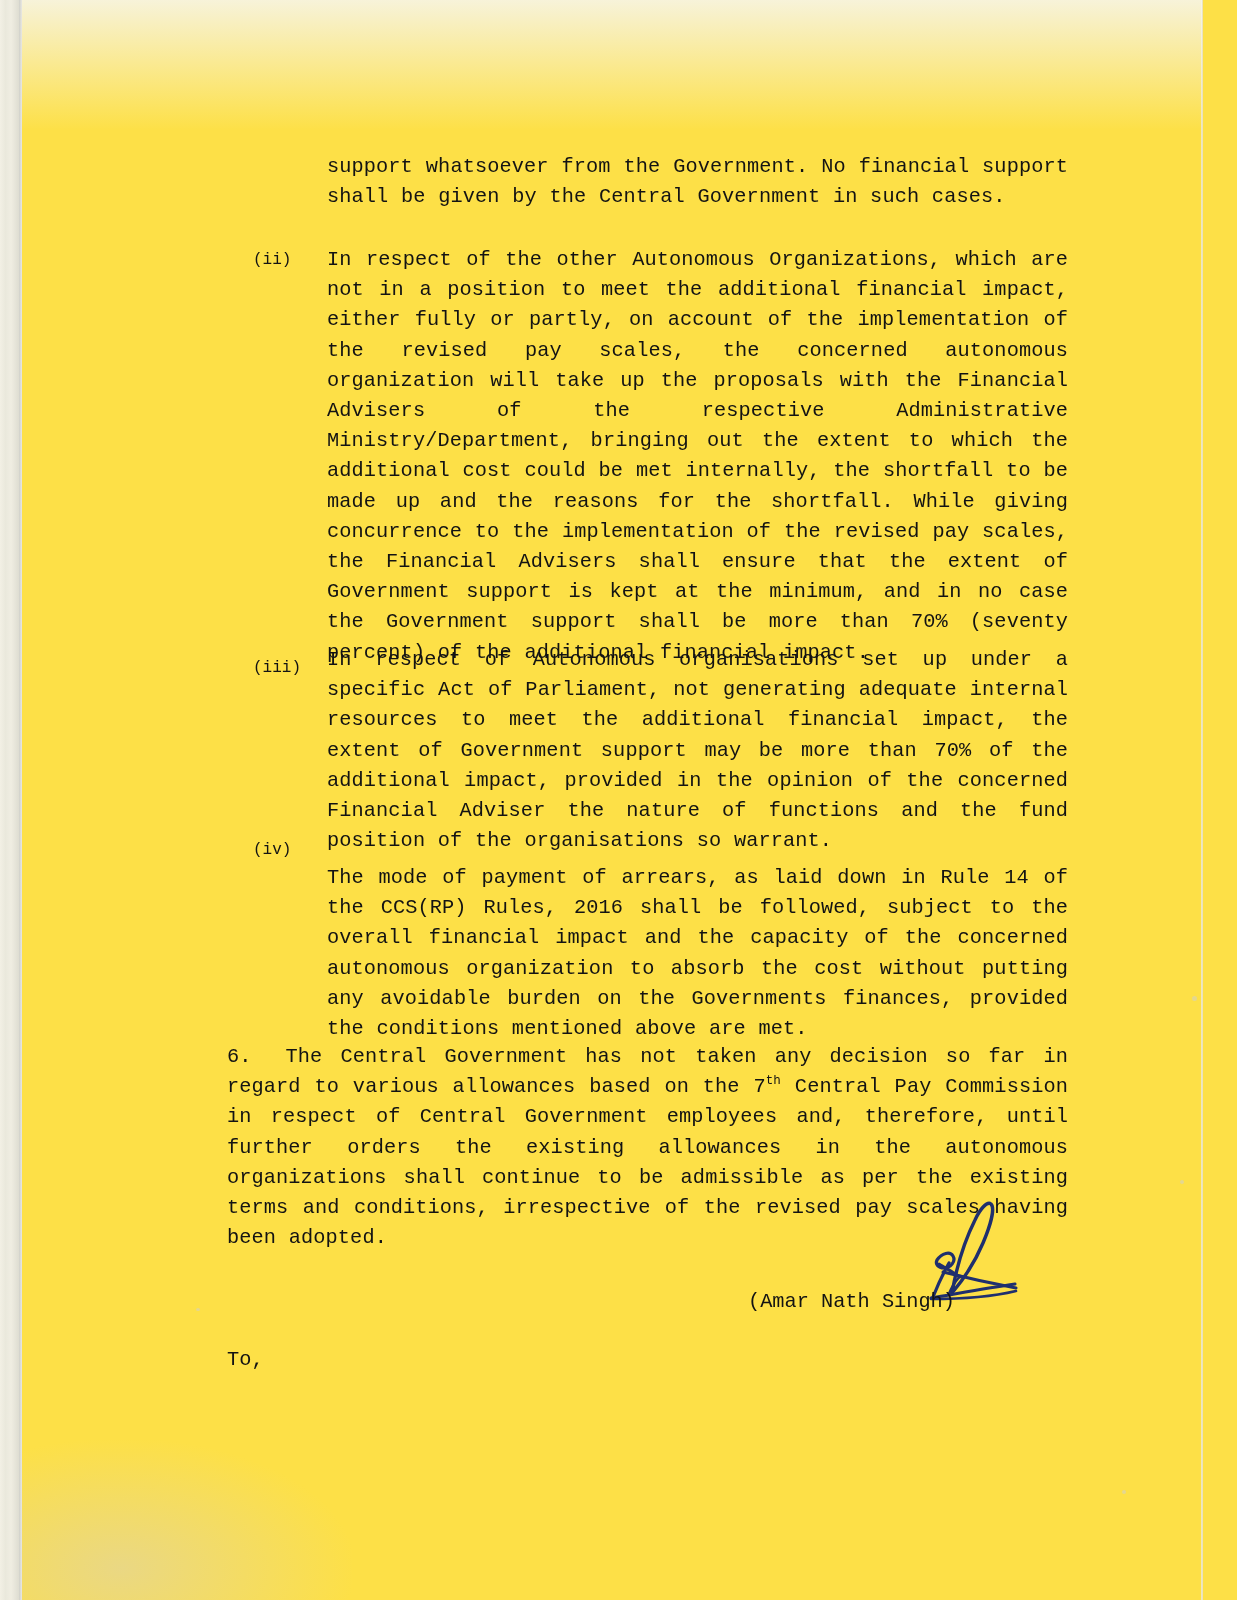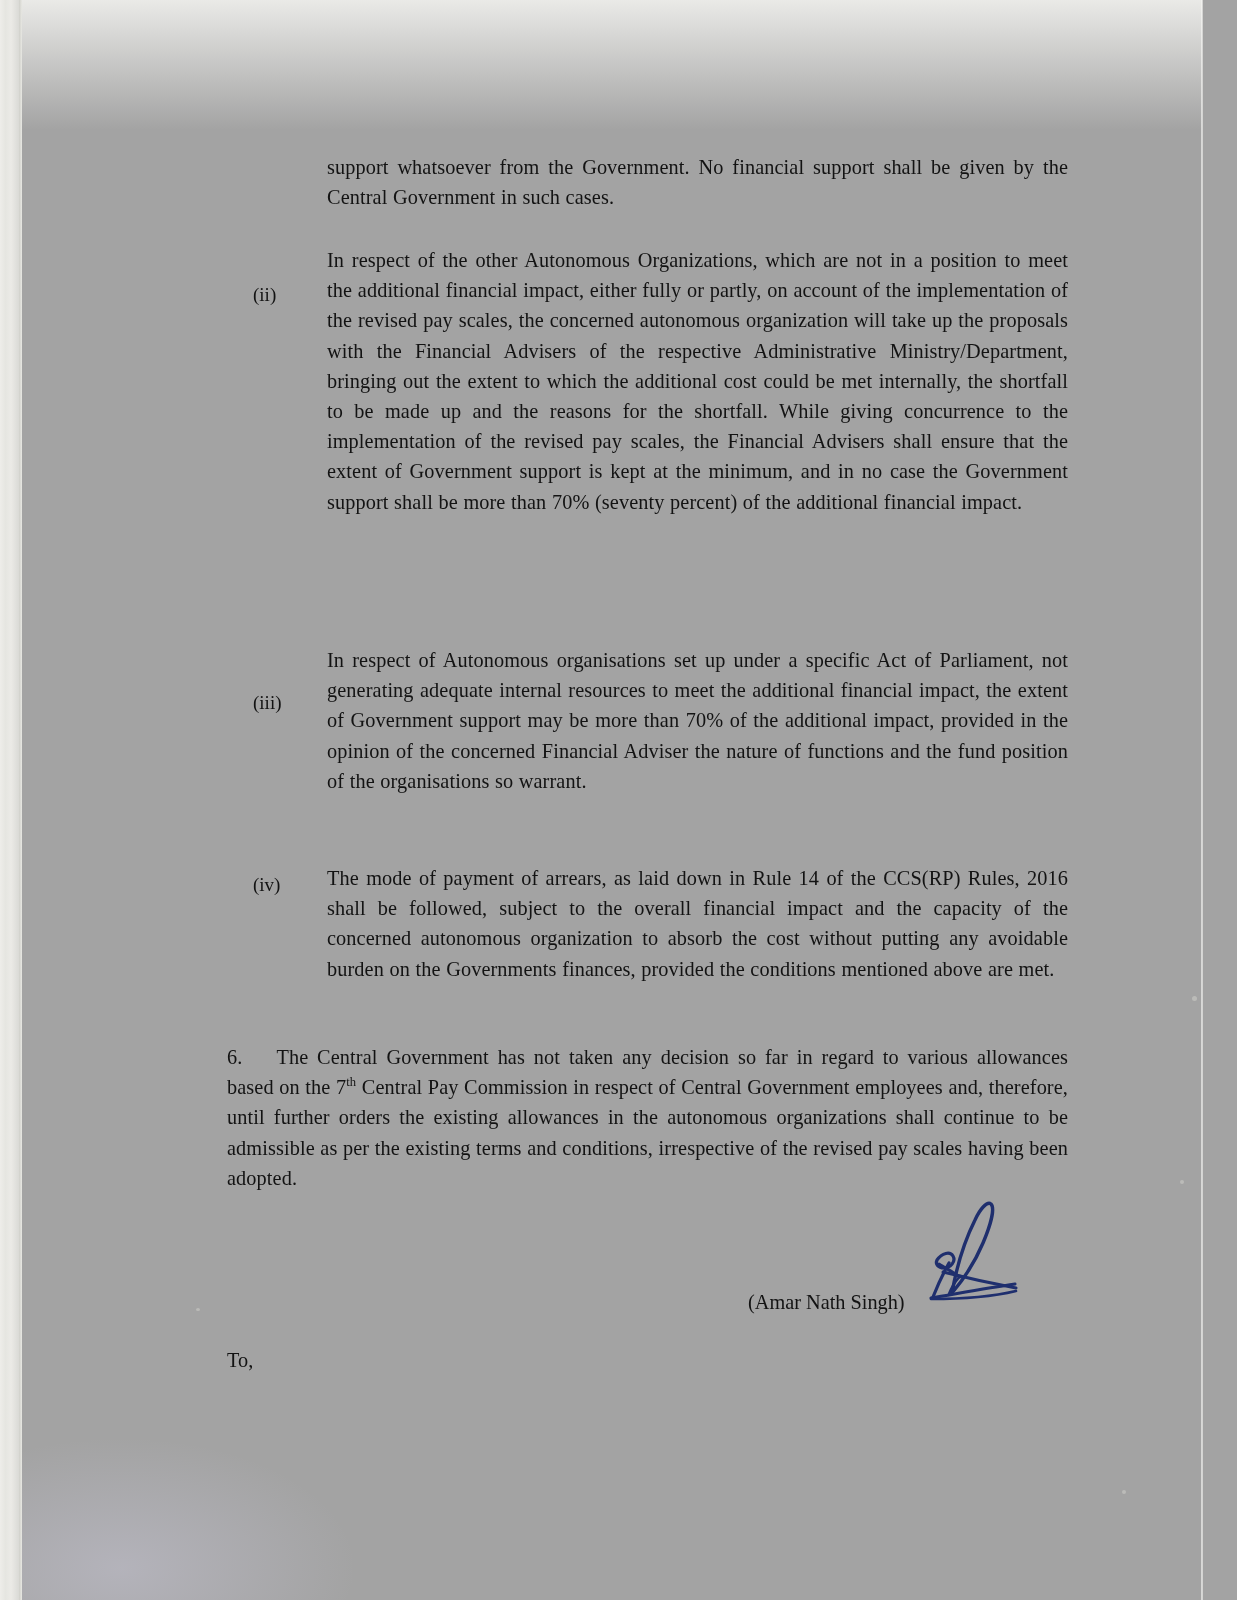--- a/index.html
+++ b/index.html
@@ -5,23 +5,23 @@
 <style>
   html, body {
     margin: 0;
     padding: 0;
     background: #ffffff;
   }
   .page {
     position: relative;
     width: 1237px;
     height: 1600px;
-    background: #a3a3a3;
+    background: #fde047;
     overflow: hidden;
-    font-family: Liberation Serif, serif;
+    font-family: Liberation Mono, monospace;
   }
 
   
   .scan-edge-left {
     position: absolute;
     left: 0; top: 0;
     width: 22px; height: 1600px;
     background: linear-gradient(90deg,
         #f2f1ed 0%,
         #e9e9e4 25%,
@@ -73,23 +73,22 @@
     line-height: 30.2px;
     text-align: justify;
     text-justify: inter-word;
     letter-spacing: 0.1px;
     word-spacing: 0.4px;
   }
   .para.noj { text-align: left; }
 
   .marker {
     position: absolute;
-    font-size: 19px;
+    font-size: 16px;
     line-height: 30.2px;
-    margin-top: 35px;
   }
 
   .sig-block {
     position: absolute;
     font-size: 20.3px;
     line-height: 30.2px;
   }
   .sig-name { display:block; }
   .sig-title { display:block; }
 

